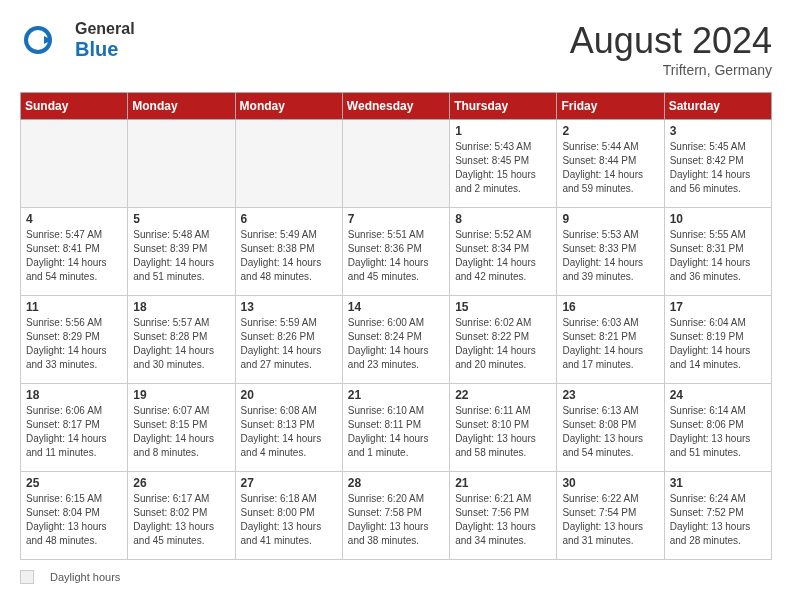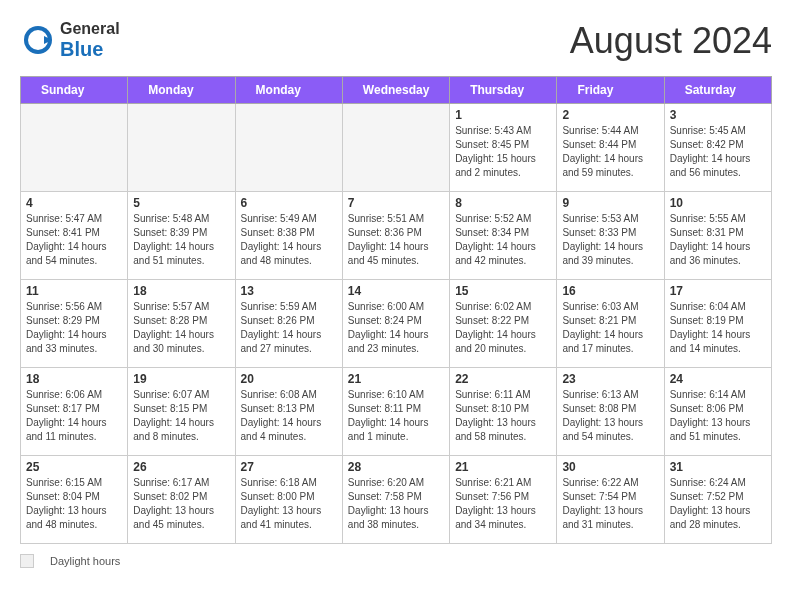--- a/index.html
+++ b/index.html
@@ -12,45 +12,45 @@
     }
     .header {
       display: flex;
       justify-content: space-between;
       align-items: flex-start;
       margin-bottom: 10px;
     }
     .logo {
       display: flex;
       align-items: center;
-      gap: 4px;
+      gap: 19px;
     }
     .title-block {
       text-align: right;
     }
     .month-title {
       font-size: 36px;
       font-weight: normal;
       color: #333;
     }
     .location {
       font-size: 14px;
       color: #555;
     }
     table {
       width: 100%;
       border-collapse: collapse;
       table-layout: fixed;
     }
     th {
-      background-color: #8b5cf6;
+      background-color: #b91c1c;
       color: #fff;
       font-size: 12px;
       font-weight: bold;
-      padding: 6px 20px;
+      padding: 6px 4px;
       text-align: left;
       border: 1px solid #aaa;
     }
     td {
       border: 1px solid #ccc;
       vertical-align: top;
       padding: 4px 5px;
       font-size: 9.5px;
       color: #333;
       height: 88px;
@@ -97,20 +97,21 @@
         <circle cx="18" cy="18" r="10" fill="#fff"></circle>
         <polygon points="24,14 32,18 24,22" fill="#1a6fba"></polygon>
       </svg>
       <div>
         <div style="font-size: 16px; font-weight: bold; color: rgb(51, 51, 51); line-height: 1.1;">General</div>
         <div style="font-size: 20px; font-weight: bold; color: rgb(26, 111, 186); line-height: 1.1;">Blue</div>
       </div>
     </div>
   <div class="title-block">
     <div class="month-title">August 2024</div>
+    <div class="location">Triftern, Germany</div>
   </div>
 </div>
 
 <div style="display:flex;align-items:center;margin-bottom:4px;gap:4px;">
 </div>
 
 <table>
   <thead>
     <tr>
     <th>Sunday</th>

